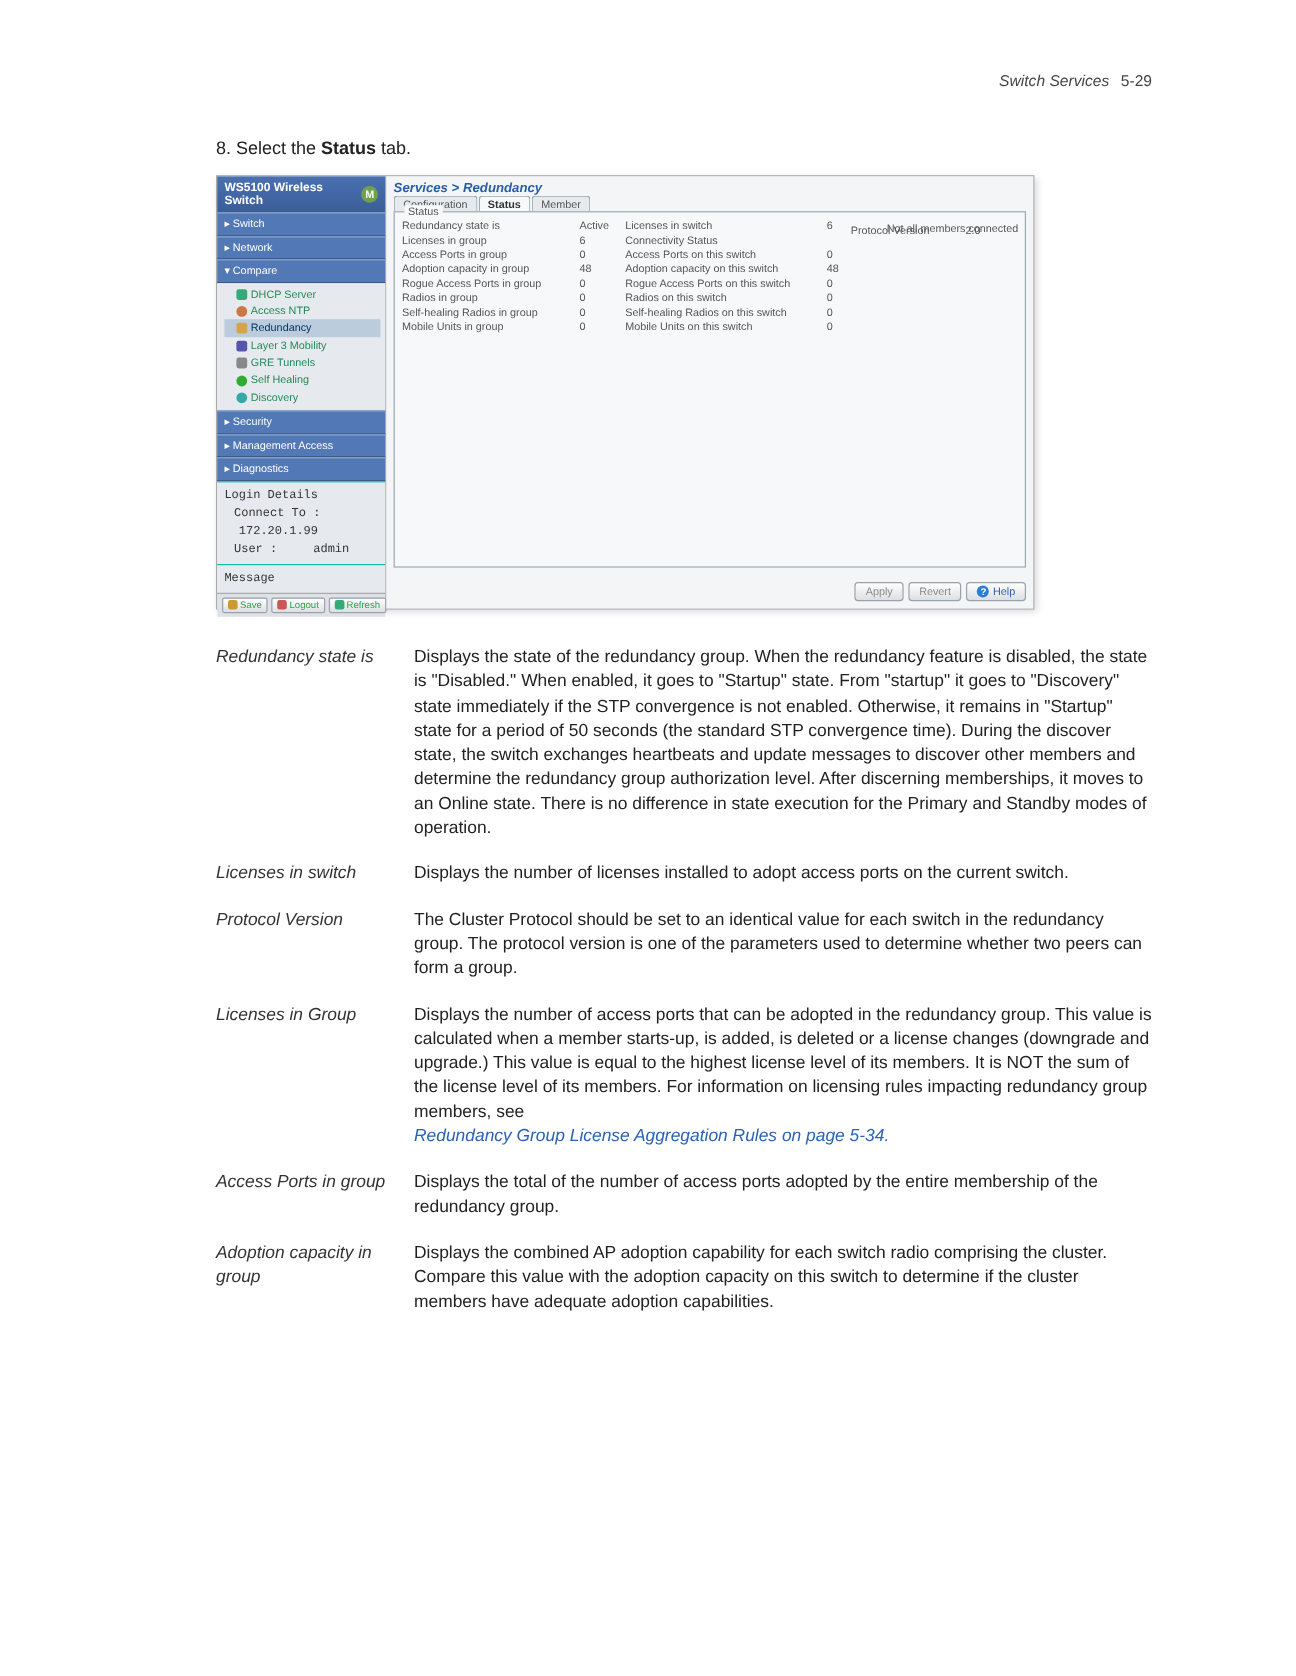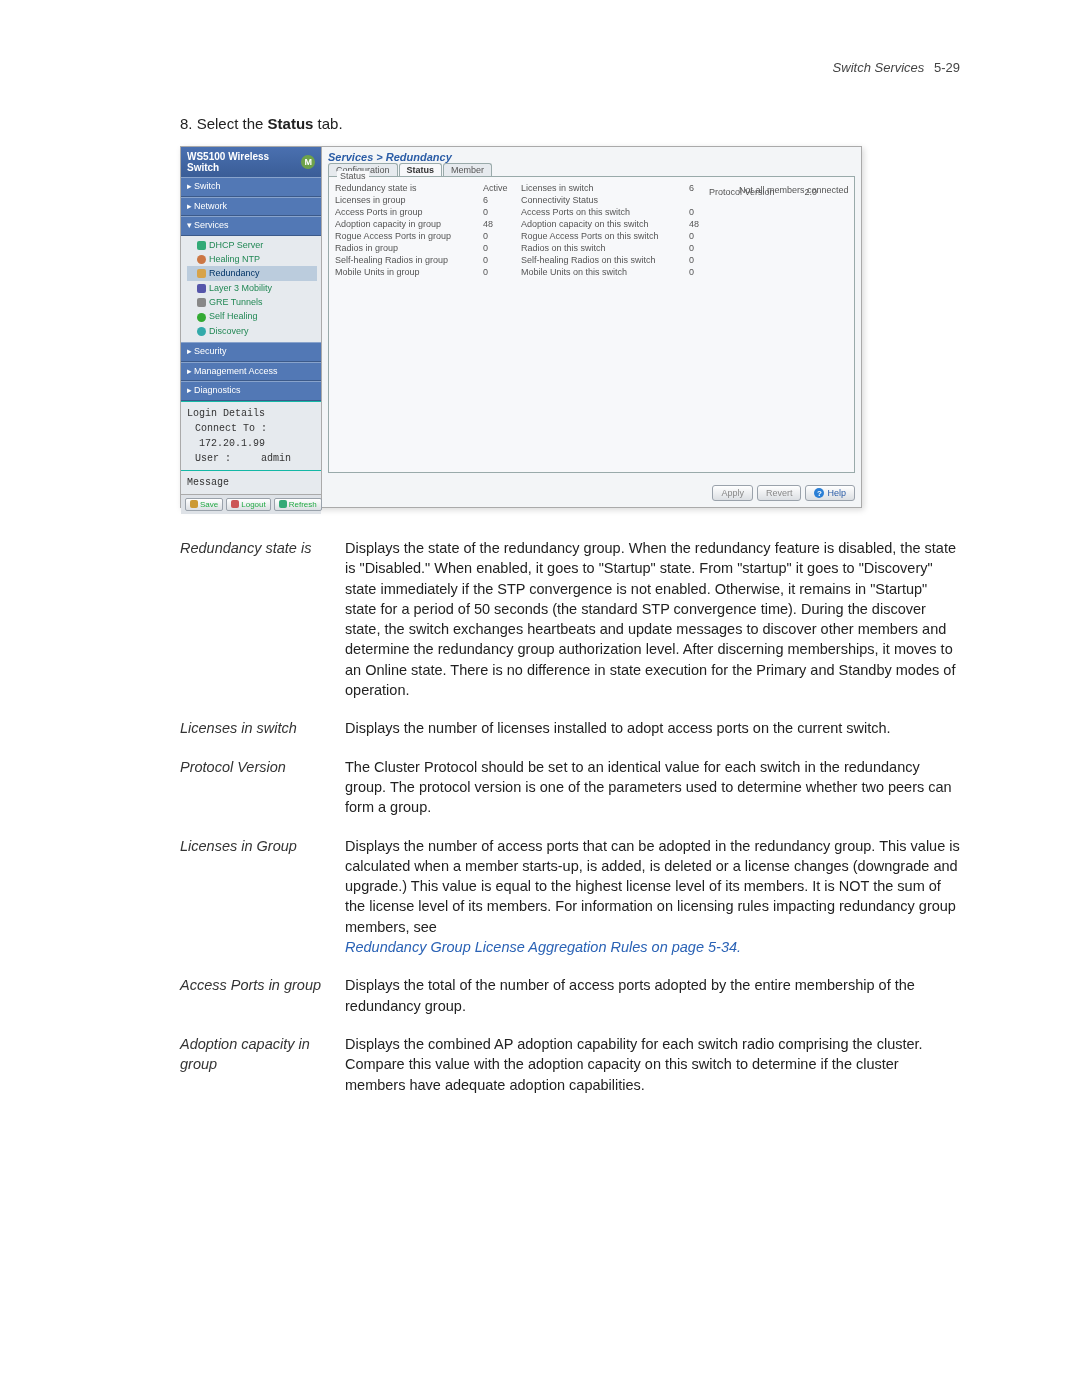--- a/index.html
+++ b/index.html
@@ -120,24 +120,24 @@
 
   <div class="shot">
     <div class="shot-top">
       <div class="sidebar">
         <div class="sidebar-title">
           <span>WS5100 Wireless Switch</span>
           <span class="sb-logo">M</span>
         </div>
         <div class="nav-section">▸ Switch</div>
         <div class="nav-section">▸ Network</div>
-        <div class="nav-section">▾ Services</div>
+        <div class="nav-section">▾ Compare</div>
         <div class="tree">
           <div class="node"><span class="ti" style="background:#3a7;"></span><span>DHCP Server</span></div>
-          <div class="node"><span class="ti" style="background:#c74;border-radius:50%;"></span><span>Healing NTP</span></div>
+          <div class="node"><span class="ti" style="background:#c74;border-radius:50%;"></span><span>Access NTP</span></div>
           <div class="node sel"><span class="ti" style="background:#d7a34a;"></span><span>Redundancy</span></div>
           <div class="node"><span class="ti" style="background:#55a;"></span><span>Layer 3 Mobility</span></div>
           <div class="node"><span class="ti" style="background:#888;"></span><span>GRE Tunnels</span></div>
           <div class="node"><span class="ti" style="background:#3a3;border-radius:50%;"></span><span>Self Healing</span></div>
           <div class="node"><span class="ti" style="background:#3aa;border-radius:50%;"></span><span>Discovery</span></div>
         </div>
         <div class="tree-spacer"></div>
         <div class="nav-section">▸ Security</div>
         <div class="nav-section">▸ Management Access</div>
         <div class="nav-section">▸ Diagnostics</div>

